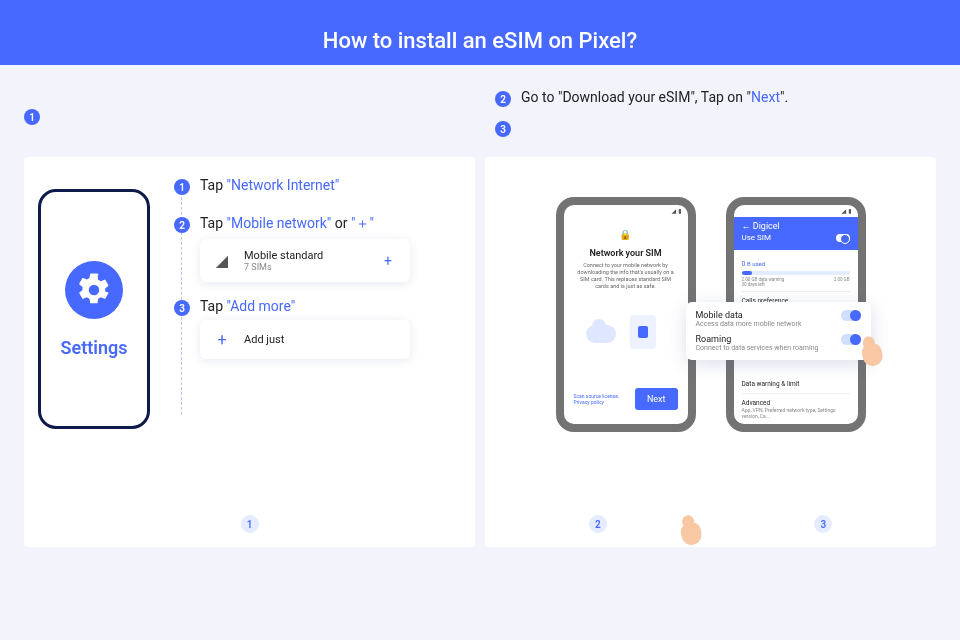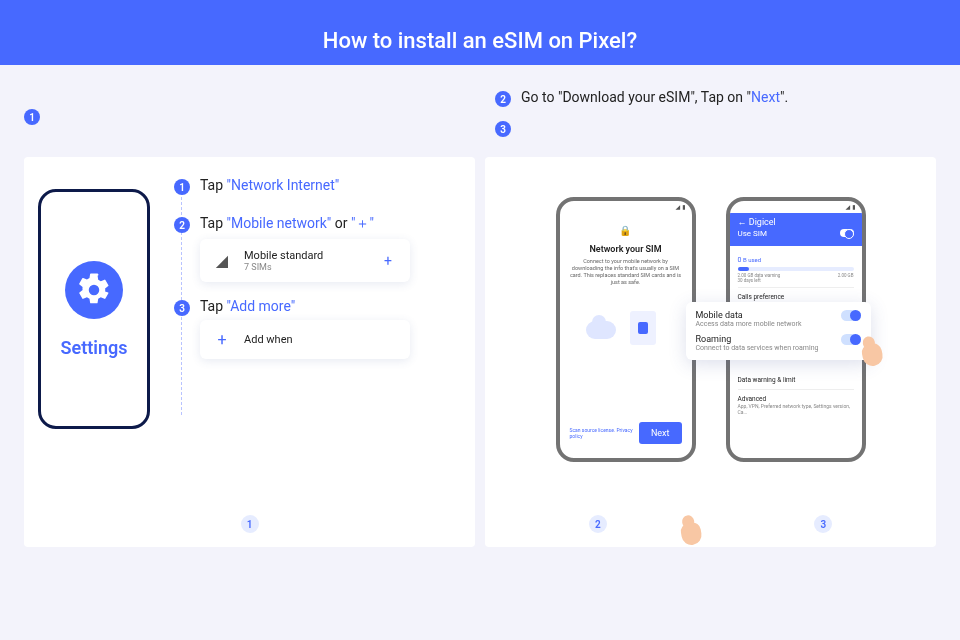--- a/index.html
+++ b/index.html
@@ -29,21 +29,21 @@
   .step-title .hl { color:#4769ff; }
   .card { background:#fff; border-radius:6px; box-shadow:0 2px 10px rgba(60,80,150,0.12); padding:10px 12px; display:flex; align-items:center; gap:12px; width:210px; }
   .card .icon-pill { width:28px; height:28px; border-radius:50%; background:#e6ecff; display:flex; align-items:center; justify-content:center; color:#4769ff; }
   .card .icon-flat { width:20px; text-align:center; color:#555; }
   .card .ttl { font-size:11px; color:#222; }
   .card .sub { font-size:9px; color:#888; }
   .card .plus-right { margin-left:auto; color:#4769ff; font-size:14px; padding:0 6px; }
   .footer-num { position:absolute; bottom:14px; left:50%; transform:translateX(-50%); width:18px; height:18px; border-radius:50%; background:#e6ecff; color:#4769ff; font-size:10px; display:flex; align-items:center; justify-content:center; font-weight:600;}
   
   .right-inner { display:flex; gap:30px; justify-content:center; padding-top:20px; position:relative; height:100%;}
-  .mini-phone { width:140px; height:265px; border:4px solid #737373; border-radius:18px; background:#fff; overflow:hidden; position:relative; }
+  .mini-phone { width:140px; height:235px; border:8px solid #737373; border-radius:18px; background:#fff; overflow:hidden; position:relative; }
   .status-bar { height:12px; display:flex; justify-content:flex-end; gap:2px; padding:2px 6px; font-size:6px; color:#555;}
   
   .dl-body { padding:8px 10px; display:flex; flex-direction:column; align-items:center; height:calc(100% - 12px); }
   .lock-top { font-size:10px; color:#4769ff; margin:4px 0 8px 0; }
   .dl-title { font-size:9px; font-weight:600; color:#222; margin-bottom:4px; }
   .dl-desc { font-size:5.5px; color:#666; text-align:center; line-height:1.3; }
   .dl-illus { margin-top:24px; width:80px; height:50px; position:relative; }
   .cloud { position:absolute; left:0; top:10px; width:30px; height:18px; background:#dfe6ff; border-radius:10px; }
   .cloud:before { content:""; position:absolute; left:6px; top:-6px; width:14px; height:14px; background:#dfe6ff; border-radius:50%; }
   .mini-card { position:absolute; right:10px; top:0; width:26px; height:34px; background:#eef1ff; border-radius:3px; display:flex; align-items:center; justify-content:center; }
@@ -51,21 +51,21 @@
   .dl-footer { margin-top:auto; width:100%; display:flex; justify-content:space-between; align-items:center; padding-bottom:6px;}
   .tiny-link { font-size:5px; color:#4769ff; }
   .next-btn { background:#4769ff; color:#fff; font-size:9px; padding:6px 12px; border-radius:3px; }
   .hand { position:absolute; width:30px; height:34px; pointer-events:none;}
   .hand:before{ content:""; position:absolute; left:8px; top:0; width:12px; height:12px; background:#f8c7a4; border-radius:50% 50% 40% 40%; }
   .hand:after{ content:""; position:absolute; left:5px; top:8px; width:20px; height:22px; background:#f8c7a4; border-radius:8px 8px 10px 10px; }
   .hand1 { right:-10px; bottom:-14px; transform:rotate(-10deg);}
   
   .tg-top { background:#4769ff; color:#fff; padding:4px 8px 6px 8px; }
   .tg-top .back { font-size:9px; }
-  .tg-top .use-row { display:flex; justify-content:space-between; align-items:flex-start; font-size:8px; padding:2px 0;}
+  .tg-top .use-row { display:flex; justify-content:space-between; align-items:center; font-size:8px; padding:2px 0;}
   .switch { width:14px; height:8px; background:#fff; border-radius:4px; position:relative; }
   .switch:after { content:""; position:absolute; right:0; top:0; width:8px; height:8px; background:#4769ff; border:1px solid #fff; border-radius:50%; }
   .tg-body { padding:6px 8px; font-size:6px; color:#222; }
   .data-row { border-bottom:1px solid #eee; padding:4px 0; }
   .data-row .used { color:#4769ff; font-size:7px; }
   .bar { height:4px; background:#e6ecff; border-radius:2px; margin:3px 0 2px 0; position:relative; }
   .bar:after { content:""; position:absolute; left:0; top:0; height:100%; width:10%; background:#4769ff; border-radius:2px;}
   .tiny-row { display:flex; justify-content:space-between; font-size:4.5px; color:#888;}
   .pref-row { padding:5px 0; border-bottom:1px solid #eee; }
   .pref-row .t { font-size:6.5px; }
@@ -148,21 +148,21 @@
         </div>
 
         <div class="step-row">
           <span class="num-badge">3</span>
           <div style="flex:1">
             <div class="step-title">
               <span>Tap </span><span class="hl">"Add more"</span>
             </div>
             <div class="card">
               <div class="icon-flat" style="color:#4769ff">+</div>
-              <div class="ttl">Add when</div>
+              <div class="ttl">Add just</div>
             </div>
           </div>
         </div>
 
       </div>
     </div>
     <div class="footer-num">1</div>
   </div>
 
   <div class="panel">

